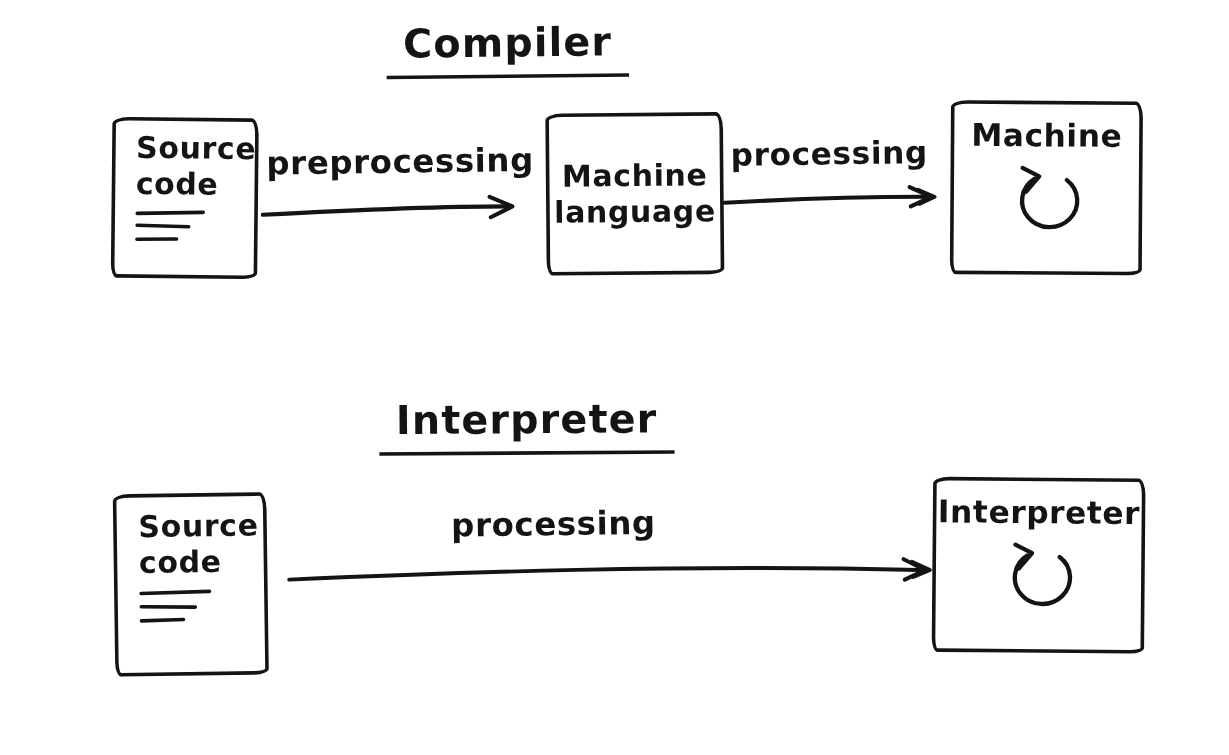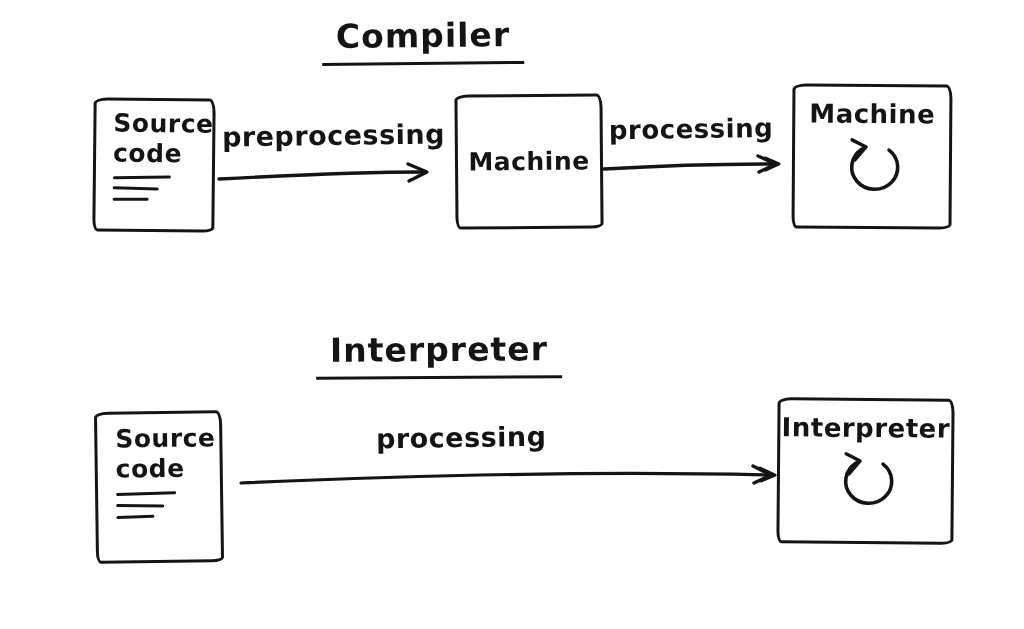--- a/index.html
+++ b/index.html
@@ -69,20 +69,21 @@
   </div>
 
   <div class="abs arrow-label" style="left:222px; top:120px; width:212px;">preprocessing</div>
   <svg class="abs" style="left:216px; top:156px;" width="224" height="32">
     <path d="M3,23 C60,20 150,16 206,16" stroke-width="3.4"></path>
     <path d="M192,8 L211,16 L193,25" stroke-width="3.4"></path>
   </svg>
 
   <div class="abs box center-col" style="left:455px; top:94px; width:148px; height:135px; transform:rotate(-0.5deg); justify-content:center;">
     <div class="box-text">Machine</div>
+    <div class="box-text">language</div>
   </div>
 
   <div class="abs arrow-label" style="left:606px; top:114px; width:170px; font-size:26px;">processing</div>
   <svg class="abs" style="left:601px; top:150px;" width="186" height="28">
     <path d="M3,19 C55,16 120,14 170,14" stroke-width="3.4"></path>
     <path d="M157,6 L175,14 L158,22" stroke-width="3.4"></path>
     <path d="M164,8 L178,14 L165,20" stroke-width="3"></path>
   </svg>
 
   <div class="abs box center-col" style="left:792px; top:84px; width:160px; height:145px; transform:rotate(0.4deg); padding-top:12px;">

